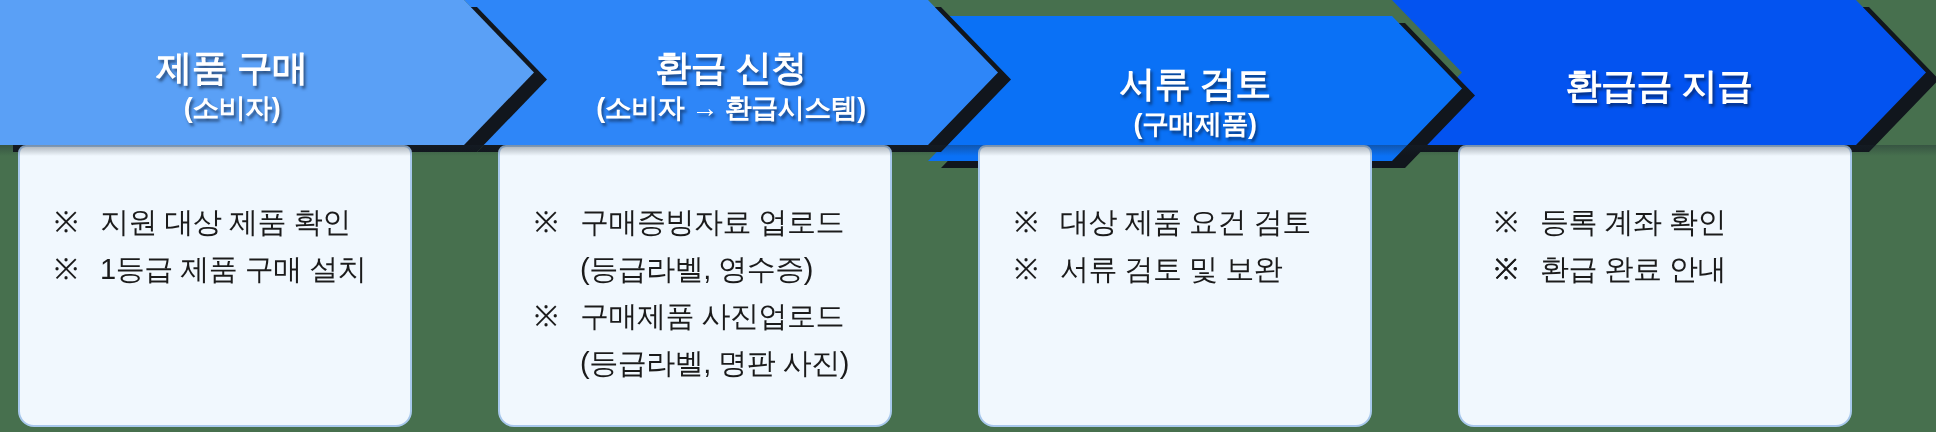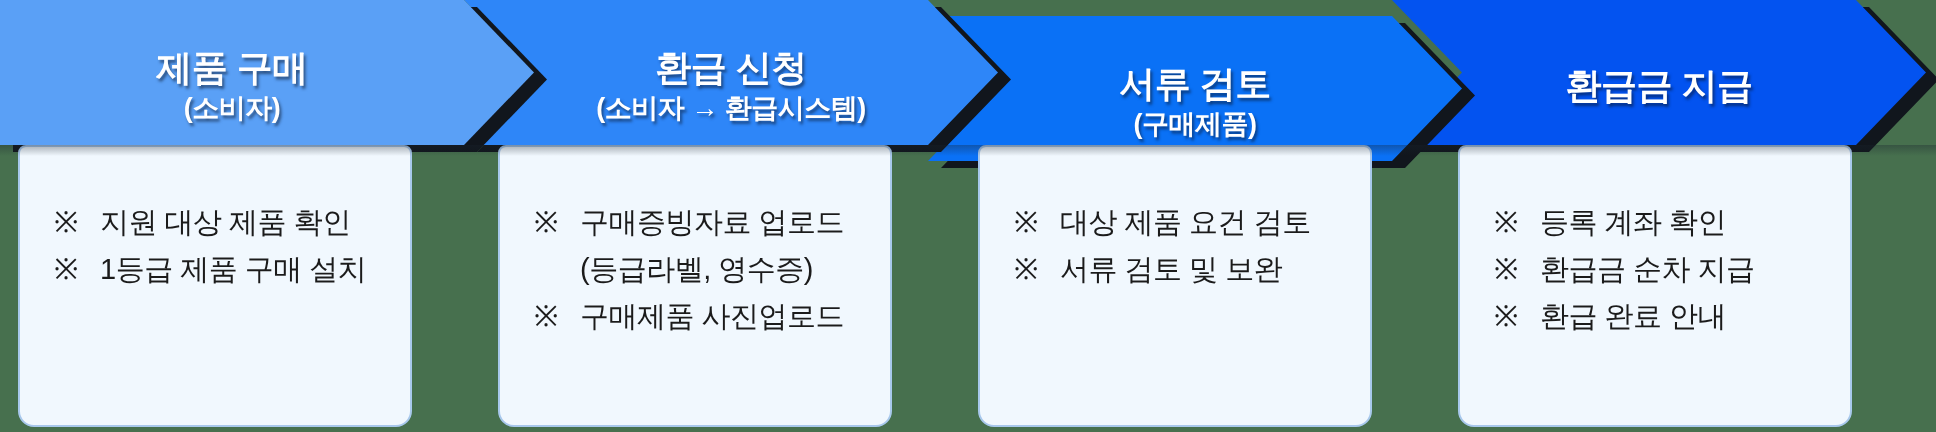--- a/index.html
+++ b/index.html
@@ -113,37 +113,38 @@
       <div class="arrow-shape arrow-shadow-shape clip-notch"></div>
       <div class="arrow-shape arrow-fill clip-notch notched" style="--fill: #2E86F8;">
         <div class="step-title">환급 신청</div>
         <div class="step-subtitle">(소비자 → 환급시스템)</div>
       </div>
     </div>
     <div class="step-card" style="left: 498px;">
       <div class="card-item"><span class="reference-mark">※</span><span>구매증빙자료 업로드</span></div>
       <div class="card-item"><span>(등급라벨, 영수증)</span></div>
       <div class="card-item"><span class="reference-mark">※</span><span>구매제품 사진업로드</span></div>
+      <div class="card-item"><span>(등급라벨, 명판 사진)</span></div>
     </div>
     <div class="arrow-group" style="left: 928px; z-index: 20; margin-top: 16px;">
       <div class="arrow-shape arrow-shadow-shape clip-notch"></div>
       <div class="arrow-shape arrow-fill clip-notch notched" style="--fill: #0A71F6;">
         <div class="step-title">서류 검토</div>
         <div class="step-subtitle">(구매제품)</div>
       </div>
     </div>
     <div class="step-card" style="left: 978px;">
       <div class="card-item"><span class="reference-mark">※</span><span>대상 제품 요건 검토</span></div>
       <div class="card-item"><span class="reference-mark">※</span><span>서류 검토 및 보완</span></div>
     </div>
     <div class="arrow-group" style="left: 1392px; z-index: 10;">
       <div class="arrow-shape arrow-shadow-shape clip-notch"></div>
       <div class="arrow-shape arrow-fill clip-notch notched" style="--fill: #0353F0;">
         <div class="step-title">환급금 지급</div>
       </div>
     </div>
     <div class="step-card" style="left: 1458px;">
       <div class="card-item"><span class="reference-mark">※</span><span>등록 계좌 확인</span></div>
-      <div class="card-item"><span class="reference-mark">※</span><span>환급금 순차 지급</span></div>
+      <div class="card-item"><span class="reference-mark">※</span></div>
       <div class="card-item"><span class="reference-mark">※</span><span>환급 완료 안내</span></div>
     </div>
   </div>
 <div class="band-shadow"></div>
 
 </body></html>

